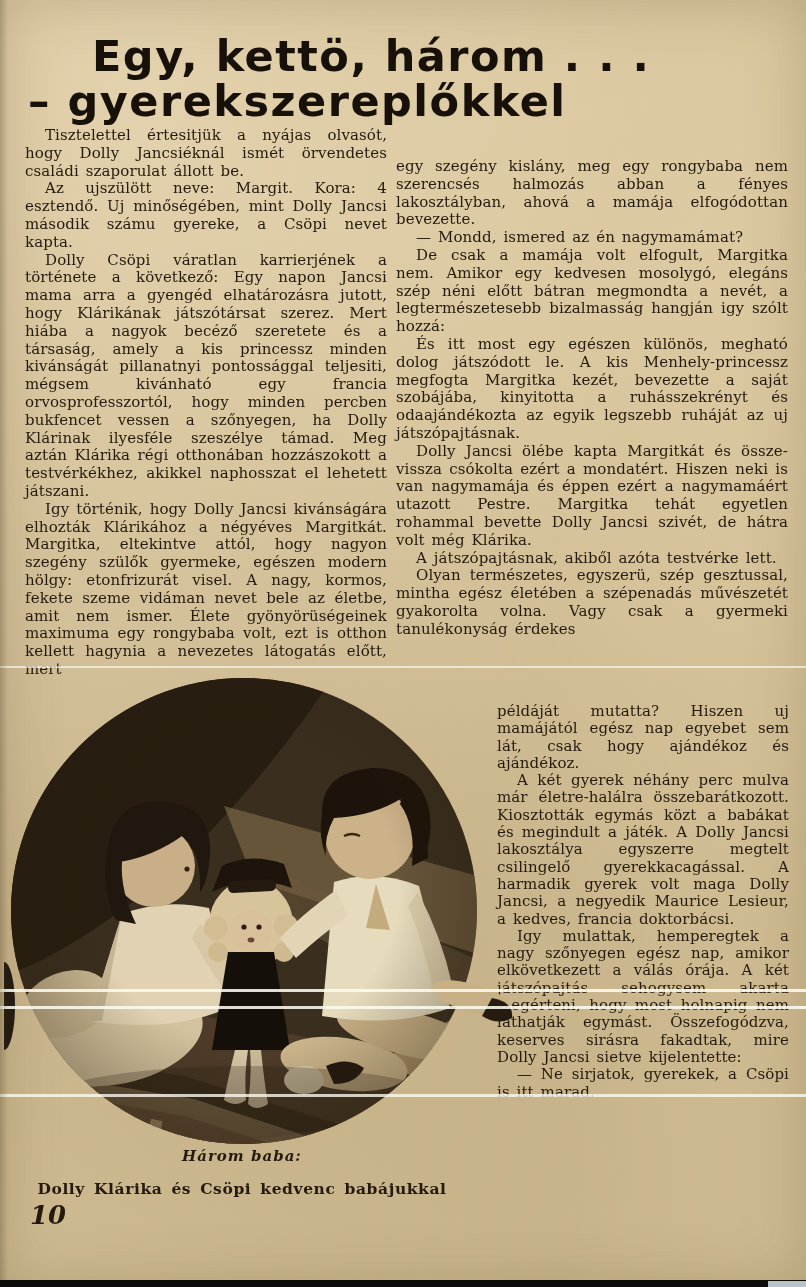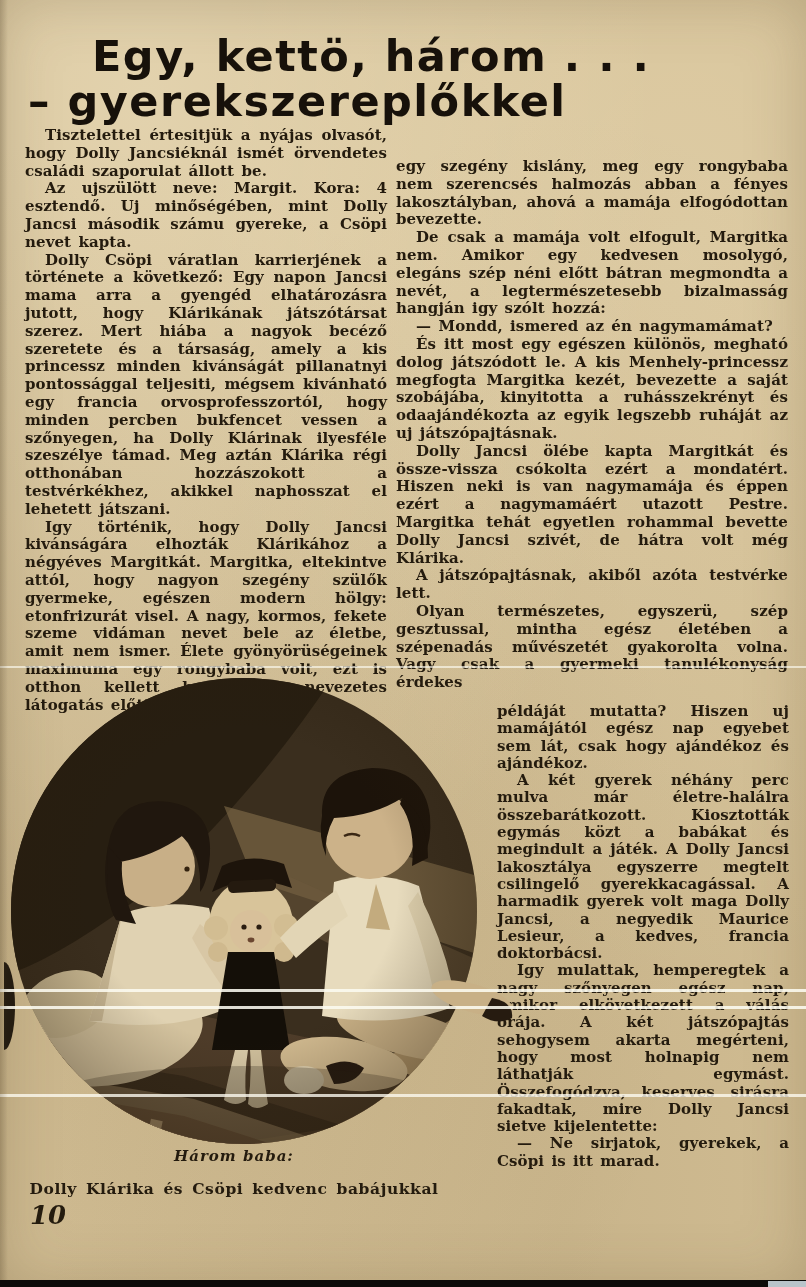--- a/index.html
+++ b/index.html
@@ -20,32 +20,32 @@
     color:#241b0e;
   }
   
   .title{position:absolute;top:34px;left:0;width:806px;
     font-family:"DejaVu Sans", sans-serif;font-weight:bold;
     font-size:43px;line-height:45px;letter-spacing:1.5px;color:#17110a;}
   .title .t1{padding-left:92px;}
   .title .t2{padding-left:28px;}
   
   .col{position:absolute;}
-  .col p{margin:0;text-align:justify;font-weight:bold;
+  .col p{margin:0;text-align:justify;font-weight:normal;
     font-size:15px;line-height:17.8px;letter-spacing:0.1px;word-spacing:2px;
     text-indent:20px;}
   .col p.no-indent{text-indent:0;margin-top:31px;}
   .col-left{left:25px;top:127px;width:362px;}
   .col-right-wide{left:396px;top:127px;width:392px;}
   .col-right-narrow{left:497px;top:672px;width:292px;}
   .col-right-narrow p{line-height:17.3px;}
   
   .photo-wrap{position:absolute;left:4px;top:676px;width:510px;height:472px;}
   
-  .caption{position:absolute;left:12px;top:1147px;width:444px;text-align:center;}
+  .caption{position:absolute;left:20px;top:1147px;width:444px;text-align:center;}
   .caption .cap-title{font-style:italic;font-weight:bold;font-size:15px;letter-spacing:1px;}
   .caption .cap-text{font-weight:bold;font-size:15.5px;margin-top:14px;letter-spacing:0.6px;word-spacing:3px;}
   
   .page-number{position:absolute;left:30px;top:1200px;
     font-weight:bold;font-style:italic;font-size:26px;}
   
   .scratch{position:absolute;left:0;width:806px;background:rgba(252,250,240,0.88);pointer-events:none;}
   .s1{top:666px;height:2px;opacity:.75;}
   .s2{top:989px;height:3px;}
   .s3{top:1006px;height:3px;}
@@ -66,22 +66,22 @@
   </div>
 
   <div class="col col-left">
       <p>Tisztelettel értesitjük a nyájas olvasót, hogy Dolly Jancsiéknál ismét örvendetes családi szaporulat állott be.</p>
       <p>Az ujszülött neve: Margit. Kora: 4 esztendő. Uj minőségében, mint Dolly Jancsi második számu gyereke, a Csöpi nevet kapta.</p>
       <p>Dolly Csöpi váratlan karrierjének a története a következő: Egy napon Jancsi mama arra a gyengéd elhatározásra jutott, hogy Klárikának játszótársat szerez. Mert hiába a nagyok becéző szeretete és a társaság, amely a kis princessz minden kivánságát pillanatnyi pontossággal teljesiti, mégsem kivánható egy francia orvosprofesszortól, hogy minden percben bukfencet vessen a szőnyegen, ha Dolly Klárinak ilyesféle szeszélye támad. Meg aztán Klárika régi otthonában hozzászokott a testvérkékhez, akikkel naphosszat el lehetett játszani.</p>
       <p>Igy történik, hogy Dolly Jancsi kivánságára elhozták Klárikához a négyéves Margitkát. Margitka, eltekintve attól, hogy nagyon szegény szülők gyermeke, egészen modern hölgy: etonfrizurát visel. A nagy, kormos, fekete szeme vidáman nevet bele az életbe, amit nem ismer. Élete gyönyörüségeinek maximuma egy rongybaba volt, ezt is otthon kellett hagynia a nevezetes látogatás előtt, mert</p>
     </div>
   <div class="col col-right-wide">
       <p class="no-indent">egy szegény kislány, meg egy rongybaba nem szerencsés halmozás abban a fényes lakosztályban, ahová a mamája elfogódottan bevezette.</p>
+      <p>— Mondd, ismered az én nagymamámat?</p>
       <p>De csak a mamája volt elfogult, Margitka nem. Amikor egy kedvesen mosolygó, elegáns szép néni előtt bátran megmondta a nevét, a legtermészetesebb bizalmasság hangján igy szólt hozzá:</p>
-      <p>— Mondd, ismered az én nagymamámat?</p>
       <p>És itt most egy egészen különös, megható dolog játszódott le. A kis Menhely-princessz megfogta Margitka kezét, bevezette a saját szobájába, kinyitotta a ruhásszekrényt és odaajándékozta az egyik legszebb ruháját az uj játszópajtásnak.</p>
       <p>Dolly Jancsi ölébe kapta Margitkát és össze-vissza csókolta ezért a mondatért. Hiszen neki is van nagymamája és éppen ezért a nagymamáért utazott Pestre. Margitka tehát egyetlen rohammal bevette Dolly Jancsi szivét, de hátra volt még Klárika.</p>
       <p>A játszópajtásnak, akiből azóta testvérke lett.</p>
       <p>Olyan természetes, egyszerü, szép gesztussal, mintha egész életében a szépenadás művészetét gyakorolta volna. Vagy csak a gyermeki tanulékonyság érdekes</p>
     </div>
   <div class="col col-right-narrow">
       <p class="no-indent">példáját mutatta? Hiszen uj mamájától egész nap egyebet sem lát, csak hogy ajándékoz és ajándékoz.</p>
       <p>A két gyerek néhány perc mulva már életre-halálra összebarátkozott. Kiosztották egymás közt a babákat és megindult a játék. A Dolly Jancsi lakosztálya egyszerre megtelt csilingelő gyerekkacagással. A harmadik gyerek volt maga Dolly Jancsi, a negyedik Maurice Lesieur, a kedves, francia doktorbácsi.</p>
       <p>Igy mulattak, hemperegtek a nagy szőnyegen egész nap, amikor elkövetkezett a válás órája. A két játszópajtás sehogysem akarta megérteni, hogy most holnapig nem láthatják egymást. Összefogódzva, keserves sirásra fakadtak, mire Dolly Jancsi sietve kijelentette:</p>
       <p>— Ne sirjatok, gyerekek, a Csöpi is itt marad.</p>

